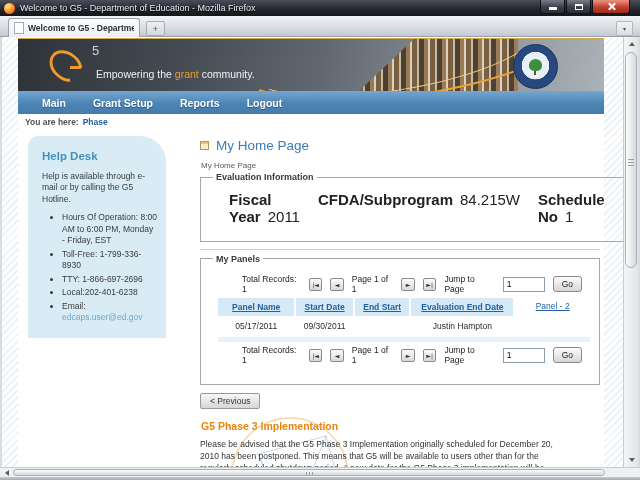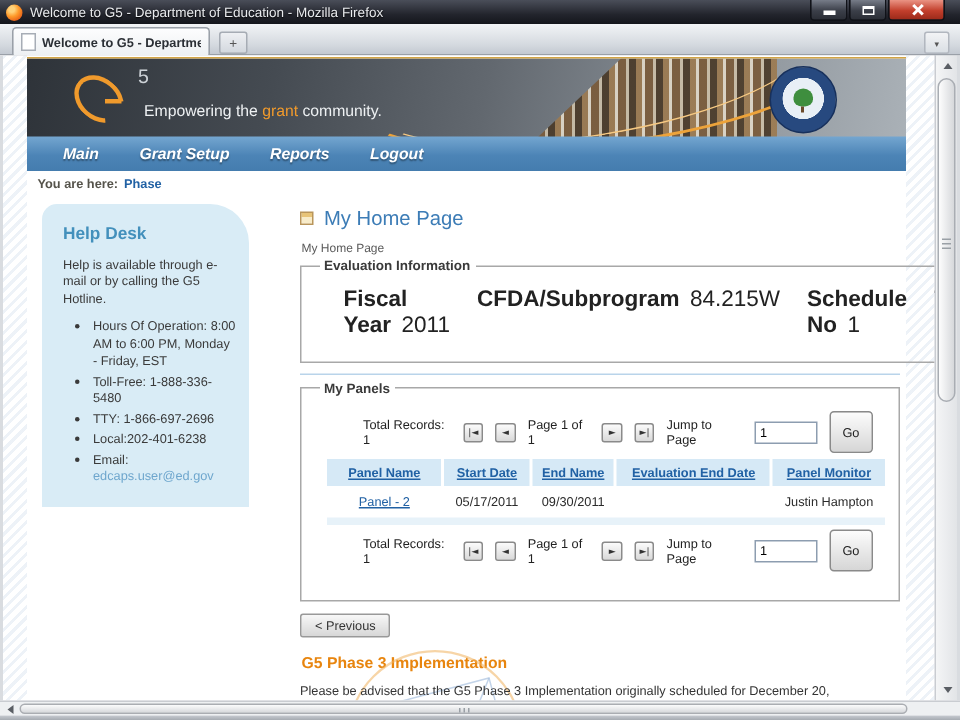--- a/index.html
+++ b/index.html
@@ -60,21 +60,21 @@
   .logo{position:absolute;left:30px;top:5px;width:70px;height:44px;}
   .g-arc{position:absolute;left:0;top:8px;width:36px;height:28px;border:3px solid #f09a2c;border-radius:50%;
     border-right-color:transparent;transform:rotate(40deg);box-sizing:border-box;}
   .g-bar{position:absolute;left:22px;top:22px;width:11px;height:3px;background:#f09a2c;}
   .logo-5{position:absolute;left:44px;top:-1px;color:#cdd2d7;font-size:13px;}
   .tagline{position:absolute;left:78px;top:29px;font-size:10.5px;color:#eef1f3;white-space:nowrap;}
   .tagline .hl{color:#f09a2c;}
 
   
   .navbar{position:absolute;left:0;top:54px;width:586px;height:23px;box-sizing:border-box;
-    background:linear-gradient(#74a6d0,#4c84b6 55%,#447cae);display:flex;align-items:center;gap:27px;padding-left:24px;font-style:italic;}
+    background:linear-gradient(#74a6d0,#4c84b6 55%,#447cae);display:flex;align-items:center;gap:27px;padding-left:24px;}
   .nav-item{color:#fff;font-weight:bold;font-size:10.5px;text-decoration:none;text-shadow:0 1px 1px rgba(0,0,0,.35);}
   .crumb{position:absolute;left:0;top:77px;width:586px;height:16px;background:#fff;display:flex;align-items:center;
     gap:4px;padding-left:7px;box-sizing:border-box;font-size:8.5px;}
   .crumb-prefix{color:#55534b;font-weight:bold;}
   .crumb-link{color:#2161a4;font-weight:bold;text-decoration:none;}
 
   
   .content{position:absolute;left:0;top:93px;width:586px;height:337px;background:#fff;}
   .corner-sq{position:absolute;left:590px;top:95px;width:7px;height:7px;background:#6d9cc6;}
 
@@ -98,21 +98,21 @@
   .comp-fields{display:flex;gap:18px;font-size:15px;color:#222;padding:3px 0 6px 16px;}
   .fl{font-weight:bold;} .fv{margin-left:7px;font-weight:normal;}
   .blueline{height:1px;background:#b9d4ea;margin:7px 0 4px 0;}
 
   .panels-box{padding:2px 5px 5px 5px;}
   .pager{display:flex;align-items:center;gap:8px;font-size:8.5px;color:#222;padding:3px 0 4px 24px;}
   .pbtn{width:14px;height:13px;border:1px solid #8a8a8a;border-radius:2px;padding:0;color:#333;
     background:linear-gradient(#fbfbfb,#d9d9d9);font-size:6px;display:flex;align-items:center;justify-content:center;
     font-family:"DejaVu Sans",sans-serif;}
   .jump-input{width:34px;height:13px;border:1px solid #8d9db0;font-size:8.5px;padding:0 3px;box-sizing:content-box;}
-  .go-btn{height:28px;border:1px solid #8a8a8a;border-radius:3px;background:linear-gradient(#fcfcfc,#d6d6d6);
+  .go-btn{height:16px;border:1px solid #8a8a8a;border-radius:3px;background:linear-gradient(#fcfcfc,#d6d6d6);
     font-size:8.5px;color:#222;padding:0 8px;}
   .tbl{display:grid;grid-template-columns:21% 15.5% 15% 28% 20.5%;gap:2px;background:#fff;}
   .th{background:#d6e9f6;color:#2161a4;font-weight:bold;font-size:8.5px;text-decoration:underline;
     text-align:center;padding:4px 0;}
   .td{font-size:8.5px;color:#2b2b2b;text-align:center;padding:3px 0 4px 0;}
   .td.link{color:#2161a4;text-decoration:underline;cursor:pointer;}
   .strip{grid-column:1/-1;height:5px;background:#e7f2f9;}
 
   .prev-btn{margin-top:8px;border:1px solid #999;border-radius:2px;background:linear-gradient(#f7f7f7,#d7d7d7);
     font-size:8.5px;color:#333;padding:2px 9px;}
@@ -204,21 +204,21 @@
         <a class="crumb-link">Phase</a>
       </div>
 
       <div class="content">
 
         <div class="sidebar">
           <div class="sb-title">Help Desk</div>
           <p class="sb-intro">Help is available through e-mail or by calling the G5 Hotline.</p>
           <ul>
             <li>Hours Of Operation: 8:00 AM to 6:00 PM, Monday - Friday, EST</li>
-            <li>Toll-Free: 1-888-336-5480</li>
+            <li>Toll-Free: 1-799-336-8930</li>
             <li>TTY: 1-866-697-2696</li>
             <li>Local:202-401-6238</li>
             <li>
               <span>Email:</span>
               <a class="mail-link">edcaps.user@ed.gov</a>
             </li>
           </ul>
         </div>
 
         <div class="main">
@@ -253,23 +253,22 @@
                 <button class="pbtn">►</button>
                 <button class="pbtn">►|</button>
                 <span>Jump to Page</span>
                 <input class="jump-input" value="1" style="">
                 <button class="go-btn">Go</button>
               </div>
 
               <div class="tbl">
                 <span class="th">Panel Name</span>
                 <span class="th">Start Date</span>
-                <span class="th">End Name</span>
+                <span class="th">End Start</span>
                 <span class="th">Evaluation End Date</span>
-                <span class="th">Panel Monitor</span>
                 <span class="td link">Panel - 2</span>
                 <span class="td">05/17/2011</span>
                 <span class="td">09/30/2011</span>
                 <span class="td"></span>
                 <span class="td">Justin Hampton</span>
                 <span class="strip"></span>
               </div>
 
               <div class="pager">
                 <span>Total Records: 1</span>

